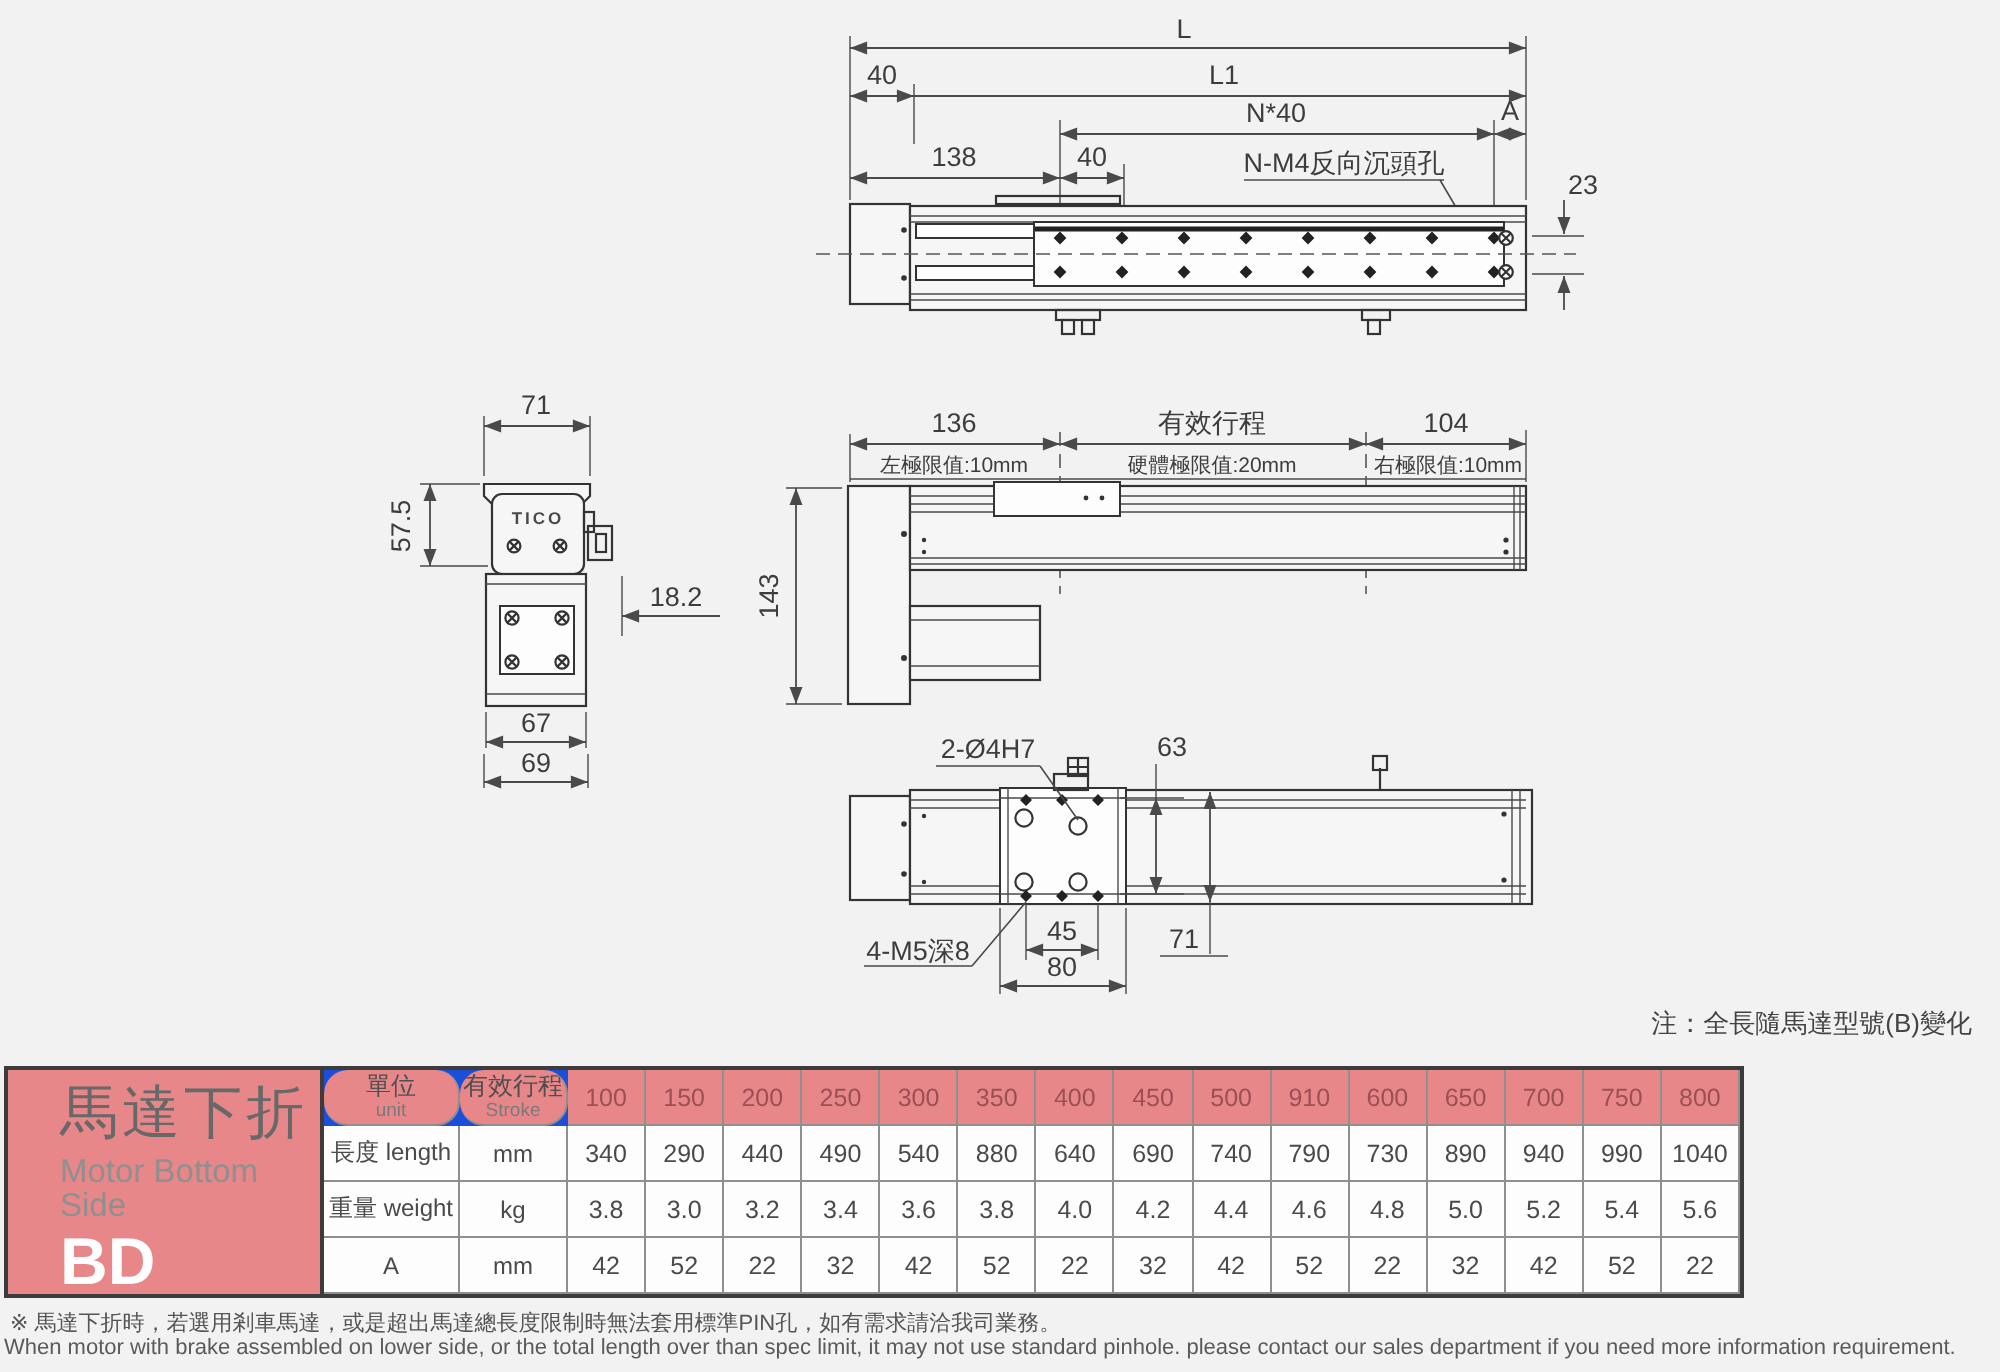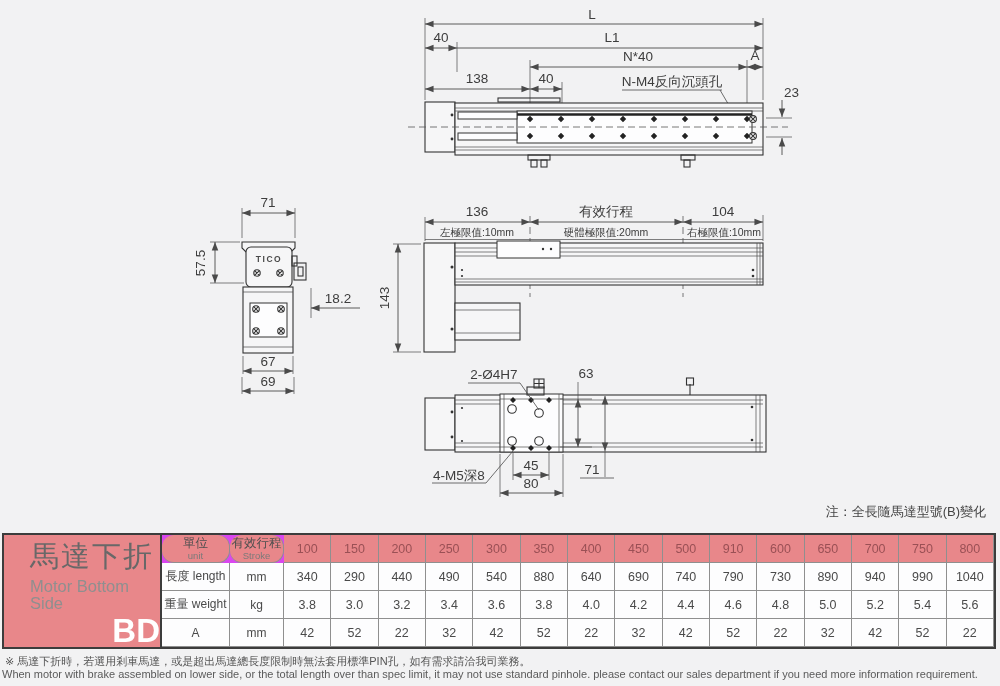--- a/index.html
+++ b/index.html
@@ -18,27 +18,27 @@
   .bf{stroke:#333;fill:#f6f6f7;stroke-width:1.1;}
   .bw{stroke:#333;fill:#fdfdfe;stroke-width:1;}
   .dl{stroke:#4a4a4a;stroke-width:0.8;fill:none;}
   .tl{stroke:#4a4a4a;stroke-width:0.7;fill:none;}
   .cl{stroke:#555;stroke-width:0.8;fill:none;stroke-dasharray:7 4;}
   .dim{stroke:#4a4a4a;stroke-width:0.9;fill:none;}
   .dm{fill:#222;stroke:none;}
 
   .note{position:absolute;right:14px;top:503px;font-size:13px;color:#444;}
 
-  .spec{position:absolute;left:2px;top:533px;width:994px;height:116px;
-    display:flex;border:2px solid #3c3c3c;background:#d946ef;box-sizing:border-box;}
+  .spec{position:absolute;left:2px;top:533px;width:870px;height:116px;
+    display:flex;border:2px solid #3c3c3c;background:#1d4ed8;box-sizing:border-box;}
   .pblock{width:158px;background:#E8878A;border-right:2px solid #3c3c3c;
     padding:1px 0 0 26px;box-sizing:border-box;flex:none;}
   .p-zh{font-size:29px;color:#686868;letter-spacing:2px;margin-top:1px;}
   .p-en{font-size:16.5px;color:#8f8f8f;line-height:1.03;margin-top:1px;}
-  .p-code{font-size:33px;color:#ffffff;font-weight:bold;margin-top:0;text-align:right;}
+  .p-code{font-size:33px;color:#ffffff;font-weight:bold;margin-top:0;}
   .grid{flex:1;display:grid;grid-template-columns:68px 54px repeat(15,1fr);
     grid-template-rows:repeat(4,1fr);}
   .cell{border-right:1px solid #8f8f8f;border-bottom:1px solid #8f8f8f;
     display:flex;align-items:center;justify-content:center;
     font-size:12.5px;color:#4a4a4a;background:#fdfdfe;overflow:hidden;}
   .hcell{background:#E8878A;flex-direction:column;line-height:1;gap:1px;border-radius:12px;}
   .hzh{font-size:12.5px;color:#4f4f4f;}
   .hen{font-size:9.5px;color:#7a7a7a;}
   .pink{background:#E8878A;color:#9A5055;font-size:12.5px;}
   .lab{font-size:12px;}

